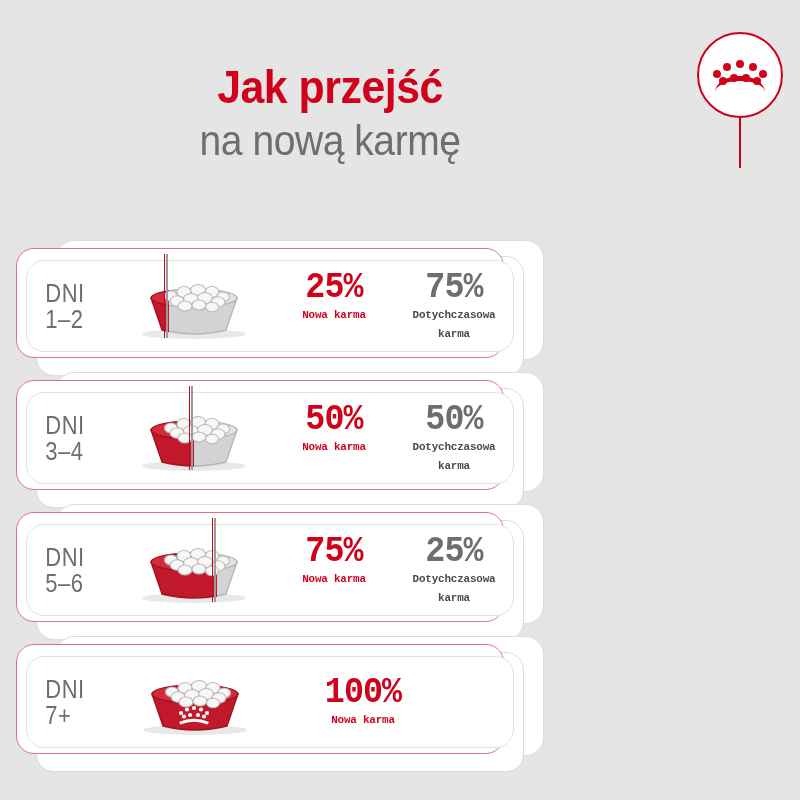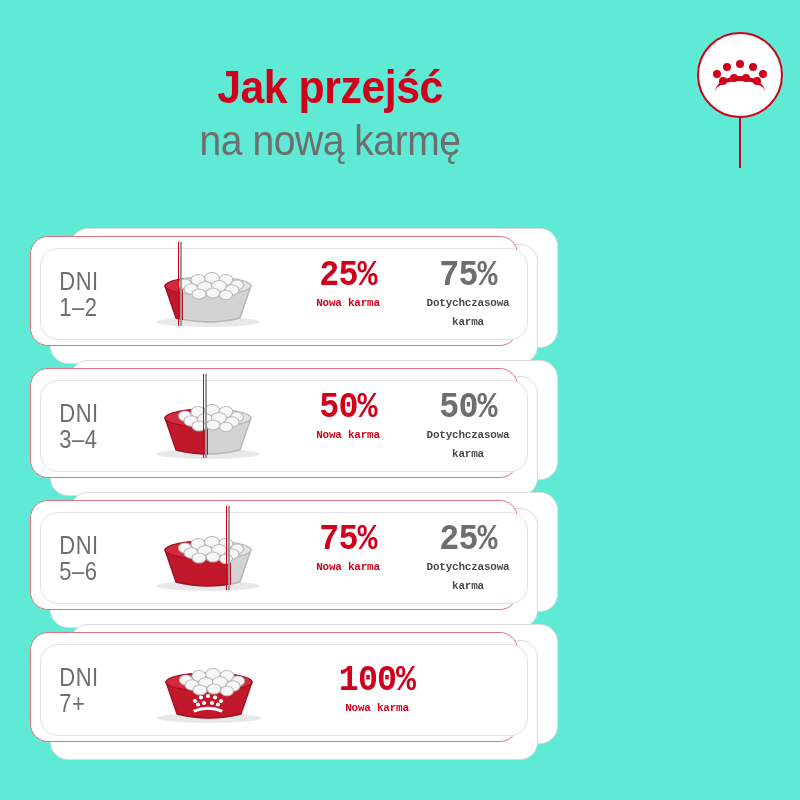--- a/index.html
+++ b/index.html
@@ -9,21 +9,21 @@
     height: 800px;
     background: #ffffff;
     font-family: "Liberation Sans", sans-serif;
     overflow: hidden;
   }
 
   #page {
     position: relative;
     width: 800px;
     height: 800px;
-    background: #5eead4;
+    background: #e5e5e5;
   }
 
   
   #logo-mark {
     position: absolute;
     top: 32px;
     left: 690px;
     width: 100px;
     height: 135px;
   }
@@ -101,23 +101,24 @@
   #steps {
     position: absolute;
     top: 228px;
     left: 0;
     width: 660px;
     height: 540px;
   }
 
   .step {
     position: absolute;
-    left: 14px;
+    left: 0;
     width: 560px;
     height: 136px;
+    margin-top: 12px;
   }
 
   
   .layer {
     position: absolute;
     border-radius: 18px;
     background: #ffffff;
   }
   .layer-back {            
     left: 56px;

